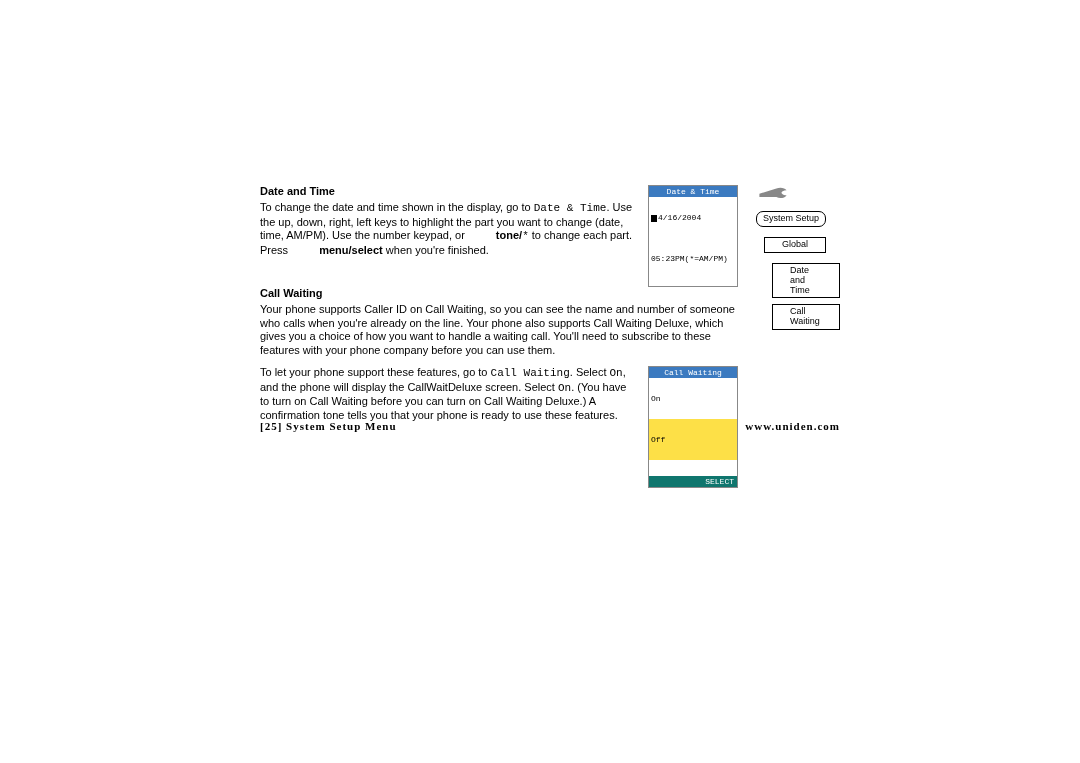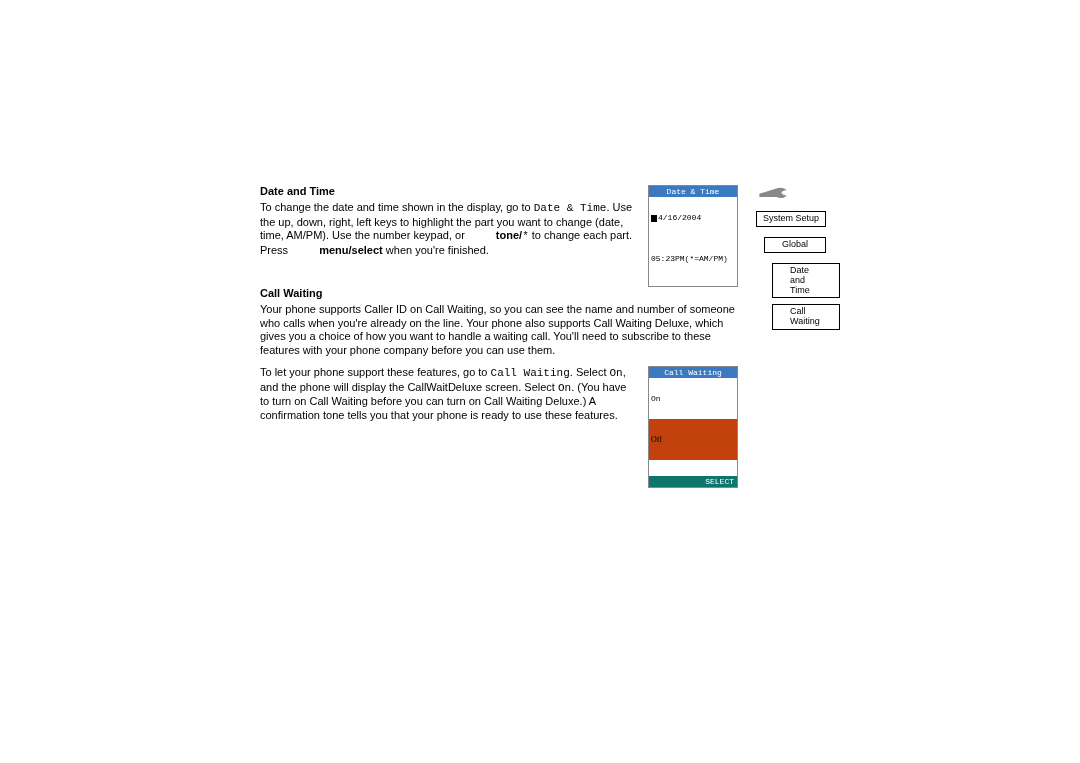--- a/index.html
+++ b/index.html
@@ -82,22 +82,21 @@
     content:"";
     display:inline-block;
     width:6px;height:7px;
     background:#000;
     vertical-align:middle;
     margin-right:1px;
   }
   .screen.sm { height: 100px; position: relative;}
   .screen.lg { height: 120px; position: relative;}
   .screen .sel {
-    background: #c2410c;
-    font-family: Liberation Serif, serif;
+    background: #fde047;
   }
   .screen .bottom-bar {
     position: absolute;
     bottom: 0; left:0; right:0;
     background: #0f766e;
     color:#fff;
     text-align: right;
     padding: 1px 3px;
     font-size: 8px;
   }
@@ -106,21 +105,21 @@
     width: 84px;
     flex-shrink: 0;
     font-size: 9px;
   }
   .wrench {
     width: 34px; height: 14px;
     margin: 0 0 10px auto;
   }
   .nav-box {
     border: 1px solid #000;
-    border-radius: 0;
+    border-radius: 7px;
     padding: 2px 6px;
     display: inline-block;
     background: #fff;
     font-size: 9px;
     line-height: 1.1;
   }
   .sub {
     margin-left: 8px;
     margin-top: 4px;
     position: relative;
@@ -204,13 +203,17 @@
           <span class="nav-rect">Global</span>
           <div class="sub">
             <span class="nav-rect">Date and Time</span><br>
             <span class="nav-rect">Call Waiting</span>
           </div>
         </div>
       </div>
     </div>
   </div>
 
+  <div class="footer">
+    <span>[25] System Setup Menu</span>
+    <span>www.uniden.com</span>
+  </div>
 </div>
 
 </body></html>

